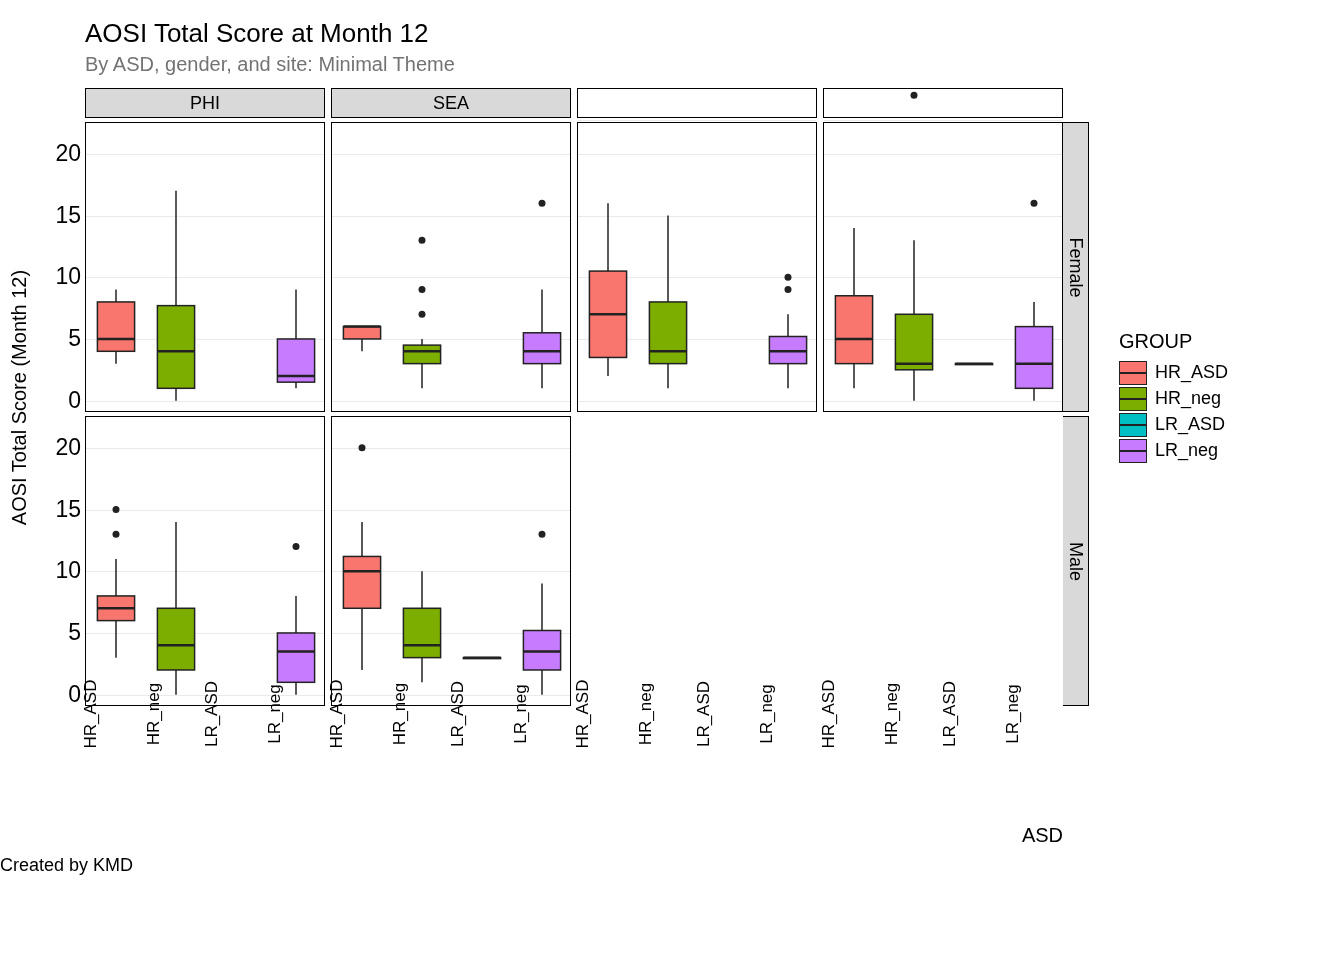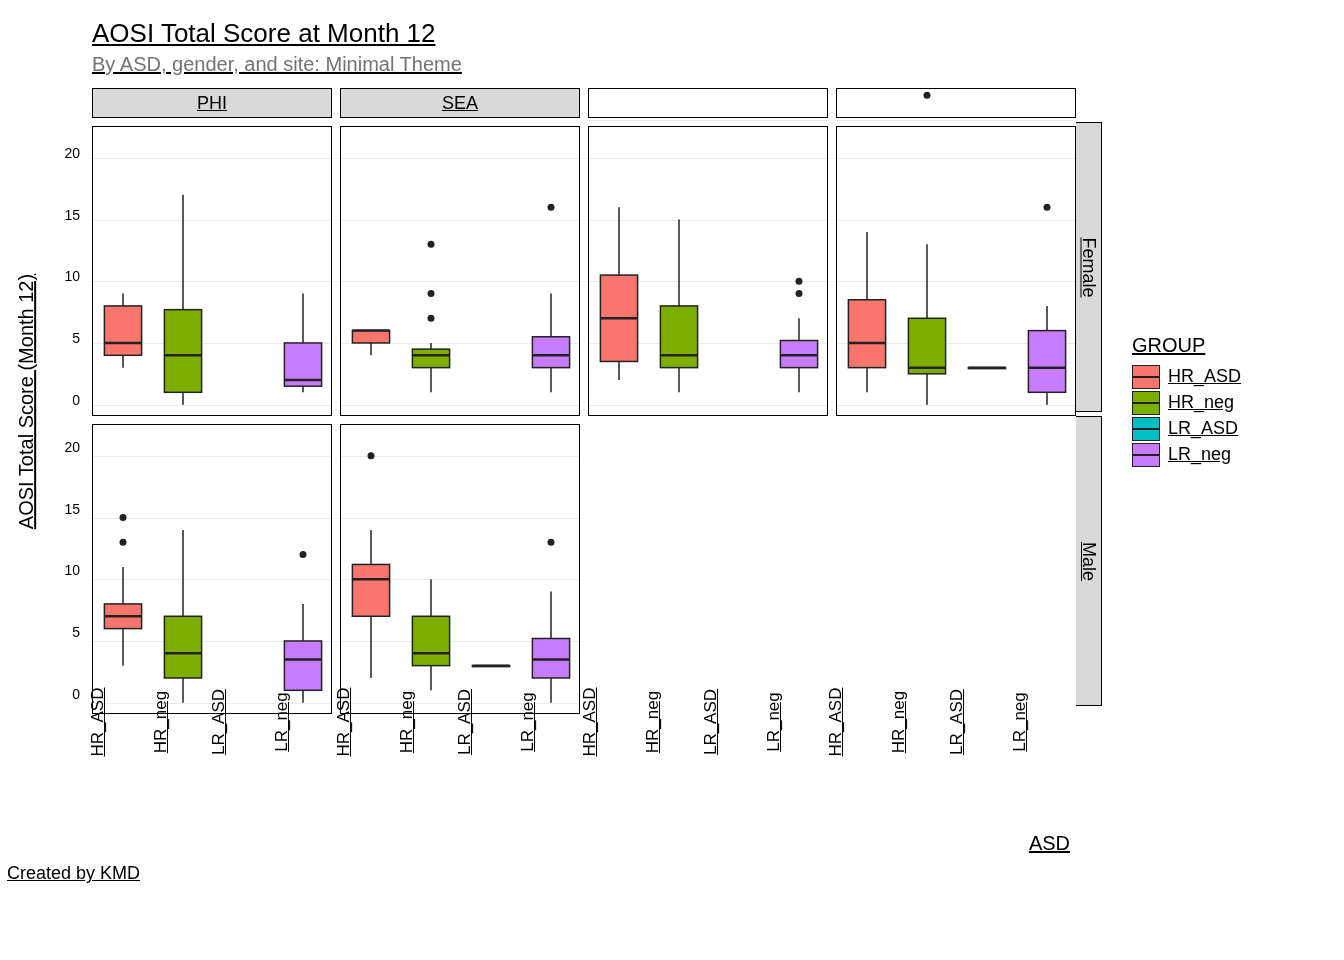--- a/index.html
+++ b/index.html
@@ -6,22 +6,21 @@
     margin: 0;
     font-family: Arial, Helvetica, sans-serif;
     background: #fff;
     color: #000;
   }
   .page {
     width: 1344px;
     height: 960px;
     position: relative;
     box-sizing: border-box;
-    padding: 18px 0 0 7px;
-    text-decoration: underline;
+    padding: 18px 0 0 0;
   }
   
   .titles { padding-left: 85px; }
   .title { font-size: 26px; line-height: 1.2; }
   .subtitle { font-size: 20px; margin-top: 4px; color: #737373; }
   
   .mainrow {
     display: flex;
     align-items: stretch;
     margin-top: 12px;
@@ -41,21 +40,20 @@
   .yaxis {
     width: 45px;
     position: relative;
   }
   .facetgrid {
     display: grid;
     grid-template-columns: repeat(4, 240px);
     grid-template-rows: 30px 290px 290px;
     row-gap: 4px;
     column-gap: 6px;
-    gap: 8px;
   }
   .col-strip {
     background: #d9d9d9;
     border: 1px solid #000;
     display: flex;
     align-items: center;
     justify-content: center;
     font-size: 18px;
     box-sizing: border-box;
   }
@@ -111,23 +109,23 @@
     column-gap: 6px;
   }
   .xgroup { display: flex; justify-content: space-around; padding-top: 8px; }
   .xtick { font-size: 17px; transform: rotate(-90deg) translateX(-50%); transform-origin: left top; white-space: nowrap; }
   .xtick-wrap { width: 20px; height: 110px; display:flex; justify-content:center; }
   .xlabel-row { margin-left:85px; width: calc(4*240px + 3*6px); text-align:right; font-size:20px; margin-top:0px; }
   .caption { text-align:left; padding-right: 60px; font-size:18px; margin-top: 8px; }
   
   .ytick {
     position: absolute;
-    right: 12px;
+    right: 4px;
     transform: translateY(50%);
-    font-size: 14px;
+    font-size: 23px;
   }
   
   .grid-h { position:absolute; left:0; right:0; height:0; border-top:1px solid #eaeaea; }
 </style>
 </head>
 <body>
 
 <div class="page">
 
   <div class="titles">

